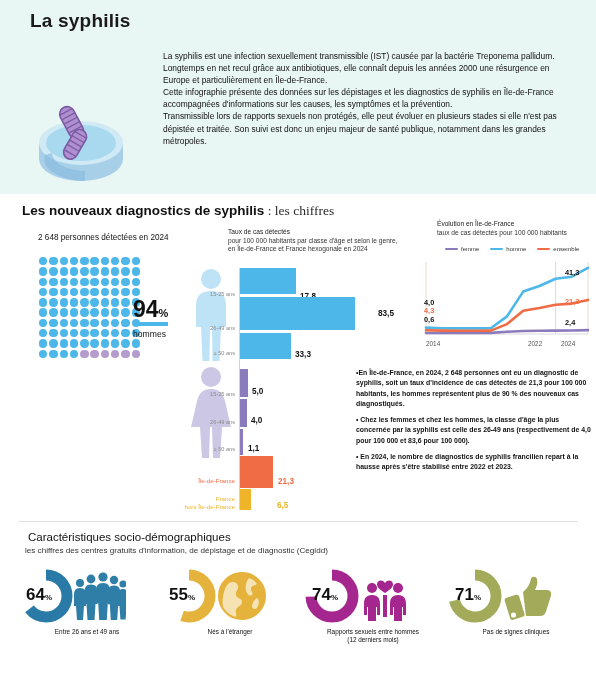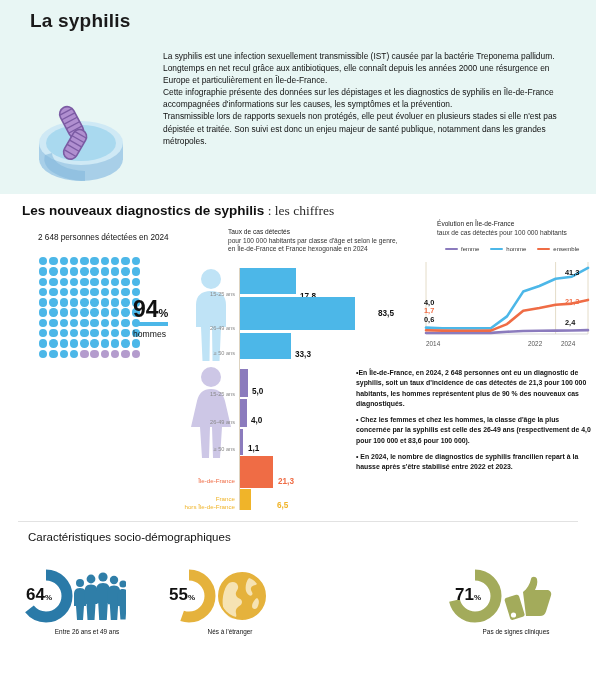--- a/index.html
+++ b/index.html
@@ -347,40 +347,41 @@
       <line x1="6" x2="6" y1="4" y2="76" stroke="#e4dcc8" stroke-width="1"></line>
       <line x1="135.6" x2="135.6" y1="4" y2="76" stroke="#e4dcc8" stroke-width="1"></line>
       <line x1="168" x2="168" y1="4" y2="76" stroke="#e4dcc8" stroke-width="1"></line>
       <line x1="6" x2="168" y1="76" y2="76" stroke="#cfcfcf" stroke-width="0.8"></line>
       <polyline points="6,75.04 22.2,75.04 38.4,75.04 54.6,75.04 70.8,74.88 87,73.76 103.2,72.96 119.39999999999999,72.8 135.6,72.64 151.8,72.48 168,72.16" fill="none" stroke="#8b7bbd" stroke-width="2.6" stroke-linejoin="round" stroke-linecap="round"></polyline>
       <polyline points="6,69.6 22.2,70.24 38.4,70.4 54.6,70.4 70.8,70.24 87,58.400000000000006 103.2,33.6 119.39999999999999,28 135.6,20.799999999999997 151.8,18.720000000000006 168,9.920000000000002" fill="none" stroke="#4cb7e8" stroke-width="2.6" stroke-linejoin="round" stroke-linecap="round"></polyline>
       <polyline points="6,72.32 22.2,72.64 38.4,72.8 54.6,72.8 70.8,72.64 87,66.08 103.2,52.8 119.39999999999999,50.08 135.6,46.72 151.8,45.6 168,41.92" fill="none" stroke="#ef6c45" stroke-width="2.6" stroke-linejoin="round" stroke-linecap="round"></polyline>
     </svg>
 
   <div class="lc-startval" style="left:424px; top:298px; color:#111;">4,0</div>
-  <div class="lc-startval" style="left:424px; top:306px; color:#ef6c45;">1,7</div>
+  <div class="lc-startval" style="left:424px; top:306px; color:#ef6c45;">4,3</div>
   <div class="lc-startval" style="left:424px; top:315px; color:#111;">0,6</div>
 
   <div class="lc-endval" style="left:565px; top:268px; color:#111;">41,3</div>
   <div class="lc-endval" style="left:565px; top:297px; color:#ef6c45;">21,3</div>
   <div class="lc-endval" style="left:565px; top:318px; color:#111;">2,4</div>
 
   <div class="lc-xlbl" style="left:426px; top:340px;">2014</div>
   <div class="lc-xlbl" style="left:528px; top:340px;">2022</div>
   <div class="lc-xlbl" style="left:561px; top:340px;">2024</div>
 
   <div class="bullets">
     <p>•En Île-de-France, en 2024, 2 648 personnes ont eu un diagnostic de syphilis, soit un taux d'incidence de cas détectés de 21,3 pour 100 000 habitants, les hommes représentent plus de 90 % des nouveaux cas diagnostiqués.</p>
     <p>• Chez les femmes et chez les hommes, la classe d'âge la plus concernée par la syphilis est celle des 26-49 ans (respectivement de 4,0 pour 100 000 et 83,6 pour 100 000).</p>
     <p>• En 2024, le nombre de diagnostics de syphilis francilien repart à la hausse après s'être stabilisé entre 2022 et 2023.</p>
   </div>
 
   <div class="divider"></div>
 
   <div class="sec3-title">Caractéristiques socio-démographiques</div>
+  <div class="sec3-sub">les chiffres des centres gratuits d'information, de dépistage et de diagnostic (Cegidd)</div>
 
   <div class="stat" style="left:12px;text-decoration:underline;">
     <svg class="donut" viewBox="0 0 56 56">
       <circle id="d0" cx="28" cy="28" r="21" fill="none" stroke="#2a7aa8" stroke-width="11" stroke-dasharray="84.44601052849364 131.94689145077132" transform="rotate(-90 28 28)"></circle>
     </svg>
     <div class="statnum"><span>64</span><i>%</i></div>
     <svg class="staticon" viewBox="0 0 54 52">
       <g fill="#2f7ea8">
         <circle cx="8" cy="13" r="4"></circle>
           <path d="M8 18 c-5 0 -6 3 -6 7 l0 11 l2 0 l1 14 l6 0 l1 -14 l2 0 l0 -11 c0 -4 -1 -7 -6 -7z"></path>
@@ -407,20 +408,37 @@
       <g fill="#f6e3b3">
         <path d="M14 13 c4 -2 8 -1 9 3 c1 4 -3 5 -2 9 c1 4 6 3 6 7 c0 4 -5 4 -6 8 c-1 3 2 6 -1 8 c-4 2 -9 -3 -11 -8 c-3 -7 -1 -22 5 -27z"></path>
         <path d="M34 8 c3 1 6 3 8 6 c-2 2 -5 1 -6 4 c-1 3 3 5 1 7 c-2 2 -5 -1 -6 -4 c-1 -4 0 -10 3 -13z"></path>
         <path d="M42 28 c3 2 2 7 0 10 c-2 2 -5 1 -5 -2 c0 -3 3 -7 5 -8z"></path>
       </g>
       <circle cx="27" cy="26" r="23" fill="none" stroke="#e5b23c" stroke-width="2"></circle>
     </svg>
     <div class="statlbl">Nés à l'étranger</div>
   </div>
 
+  <div class="stat" style="left:298px;">
+    <svg class="donut" viewBox="0 0 56 56">
+      <circle id="d2" cx="28" cy="28" r="21" fill="none" stroke="#a6268f" stroke-width="11" stroke-dasharray="97.64069967357078 131.94689145077132" transform="rotate(-90 28 28)"></circle>
+    </svg>
+    <div class="statnum"><span>74</span><i>%</i></div>
+    <svg class="staticon" viewBox="0 0 54 52">
+      <g fill="#a6268f">
+        <path d="M27 13 c-2.5 -4 -8 -3 -8 1.5 c0 3.5 5 6.5 8 8.5 c3 -2 8 -5 8 -8.5 c0 -4.5 -5.5 -5.5 -8 -1.5z"></path>
+        <circle cx="14" cy="18" r="5"></circle>
+        <path d="M14 25 c-6 0 -8 3.5 -8 9 l0 11 l3 0 l0 -8 l1 0 l0 14 l4 0 l0 -9 l0 9 l4 0 l0 -14 l1 0 l0 8 l3 0 l0 -11 c0 -5.5 -2 -9 -8 -9z"></path>
+        <circle cx="40" cy="18" r="5"></circle>
+        <path d="M40 25 c-6 0 -8 3.5 -8 9 l0 11 l3 0 l0 -8 l1 0 l0 14 l4 0 l0 -9 l0 9 l4 0 l0 -14 l1 0 l0 8 l3 0 l0 -11 c0 -5.5 -2 -9 -8 -9z"></path>
+        <rect x="25" y="25" width="4" height="22"></rect>
+      </g>
+    </svg>
+    <div class="statlbl" id="lbl-msm">Rapports sexuels entre hommes<br>(12 derniers mois)</div>
+  </div>
 
   <div class="stat" style="left:441px;">
     <svg class="donut" viewBox="0 0 56 56">
       <circle id="d3" cx="28" cy="28" r="21" fill="none" stroke="#a3ab5b" stroke-width="11" stroke-dasharray="93.68229293004764 131.94689145077132" transform="rotate(-90 28 28)"></circle>
     </svg>
     <div class="statnum"><span>71</span><i>%</i></div>
     <svg class="staticon" viewBox="0 0 54 52">
       <g fill="#a3ab5b">
         <path d="M22 22 c4 -3 7 -8 8 -13 c0.5 -3 5 -3 6 0 c1 4 -0.5 8 -2 11 l12 0 c3 0 5 2.5 4 5.5 l-5 16 c-1 3 -3 4.5 -6 4.5 l-14 0 z"></path>
         <rect x="6" y="26" width="15" height="23" rx="2.5" transform="rotate(-17 13 37)"></rect>

